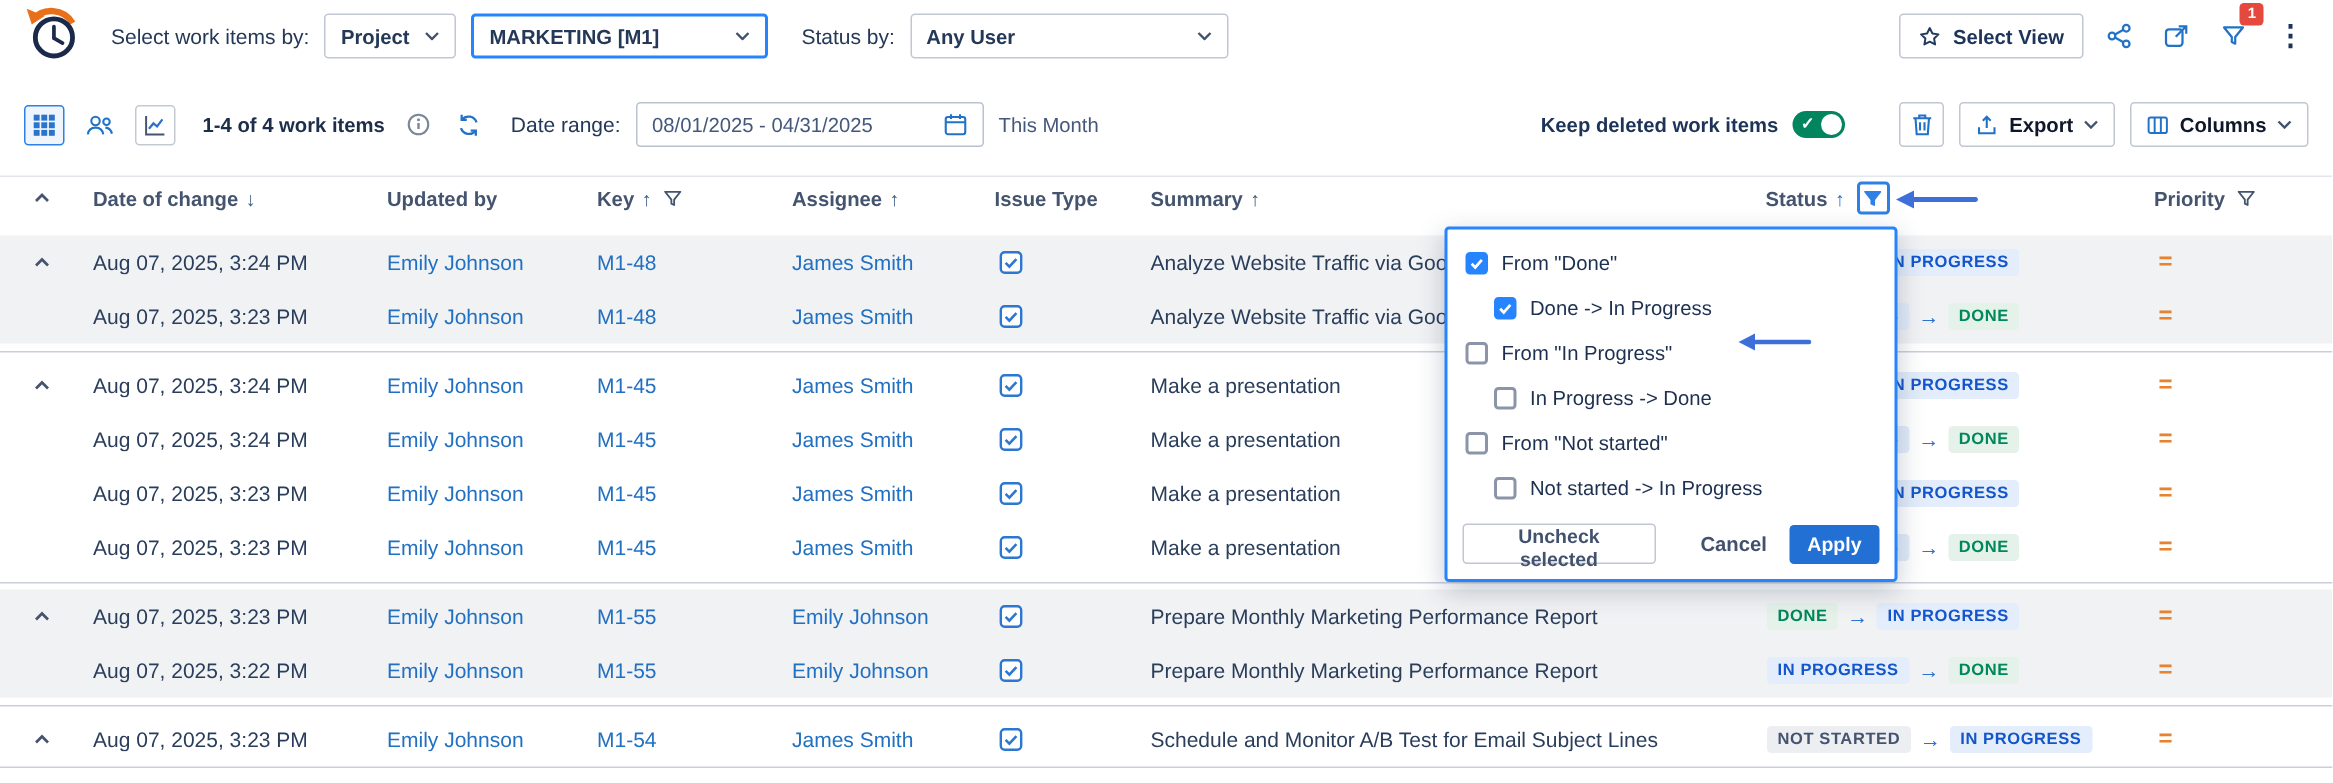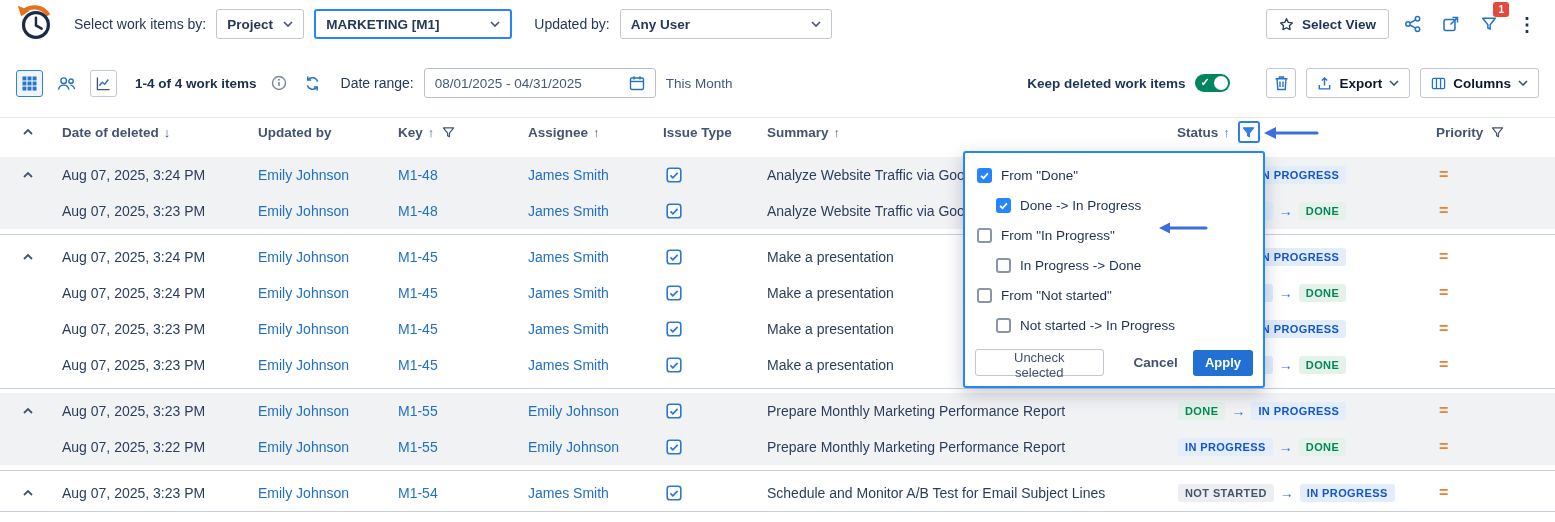--- a/index.html
+++ b/index.html
@@ -93,21 +93,21 @@
   .psearch input::placeholder { color:#8b95a7; }
   .popts { padding:7px 0 3px; }
   .popt { display:flex; align-items:center; gap:9px; height:30px; padding:0 12px; font-size:13.5px; color:#1d3050; }
   .popt.ind { padding-left:31px; }
   .cb { width:15px; height:15px; border:2px solid #8b95a7; border-radius:3px; flex:none;
         display:flex; align-items:center; justify-content:center; background:#fff; }
   .cb.on { background:#2684ff; border-color:#2684ff; }
   .cb svg { width:11px; height:11px; }
   .pfoot { display:flex; align-items:center; gap:15px; padding:6px 10px 10px; }
   .ubtn { border:1px solid #c0c7d2; border-radius:3px; background:#fff; height:27px; padding:0 20px;
-        font-size:13px; font-weight:400; color:#42526e; }
+        font-size:13px; font-weight:700; color:#42526e; }
   .growsp { flex:1; }
   .cancelbtn { border:none; background:none; font-size:13.5px; font-weight:700; color:#42526e; }
   .applybtn { background:#2270d3; color:#fff; border:none; border-radius:3px; height:26px; padding:0 12px;
         font-size:13px; font-weight:700; }
 
   .ann { position:absolute; z-index:30; }
 </style>
 </head>
 <body>
 
@@ -126,21 +126,21 @@
     <svg width="10" height="6" viewBox="0 0 10 6">
         <path d="M1 1l4 4 4-4" fill="none" stroke="#42526e" stroke-width="1.6"></path>
       </svg>
   </button>
   <button class="dd focus w-marketing">
     <span>MARKETING [M1]</span>
     <svg width="10" height="6" viewBox="0 0 10 6">
         <path d="M1 1l4 4 4-4" fill="none" stroke="#42526e" stroke-width="1.6"></path>
       </svg>
   </button>
-  <span class="lbl ml12">Updated by:</span>
+  <span class="lbl ml12">Status by:</span>
   <button class="dd w-user">
     <span>Any User</span>
     <svg width="10" height="6" viewBox="0 0 10 6">
         <path d="M1 1l4 4 4-4" fill="none" stroke="#42526e" stroke-width="1.6"></path>
       </svg>
   </button>
   <div class="spacer"></div>
   <button class="btn-view">
     <svg width="15" height="15" viewBox="0 0 16 16">
         <path d="M8 1.8l1.9 3.9 4.3.6-3.1 3 .7 4.2L8 11.5l-3.8 2 .7-4.2-3.1-3 4.3-.6z" fill="none" stroke="#243b5e" stroke-width="1.4" stroke-linejoin="round"></path>
@@ -260,21 +260,21 @@
 </div>
 
 <div class="tablewrap">
   <div class="thead gridrow">
     <div class="c center">
       <svg width="12" height="8" viewBox="0 0 12 8">
           <path d="M2 6l4-4 4 4" stroke="#44546f" stroke-width="1.8" fill="none"></path>
         </svg>
     </div>
     <div class="c">
-      <span>Date of deleted</span>
+      <span>Date of change</span>
       <span class="sortarrow">↓</span>
     </div>
     <div class="c">
       <span>Updated by</span>
     </div>
     <div class="c">
       <span>Key</span>
       <span class="sortarrow">↑</span>
       <span class="fnplain">
           <svg class="fn" viewBox="0 0 14 14">

